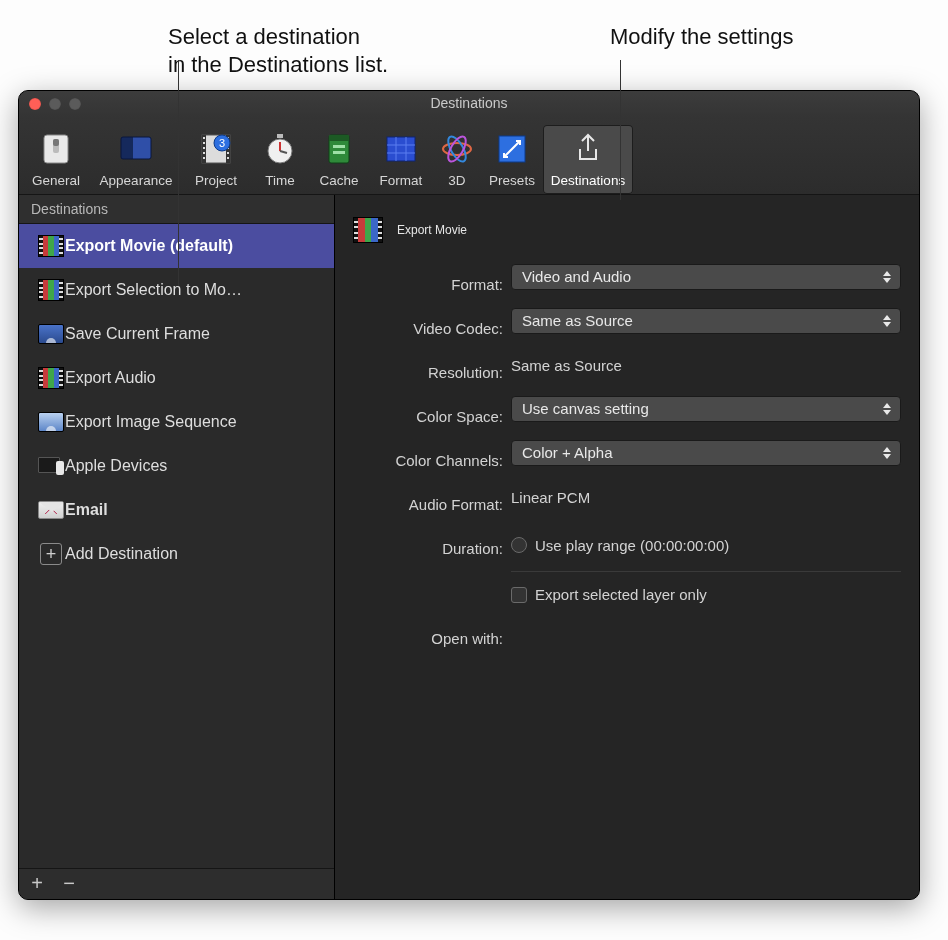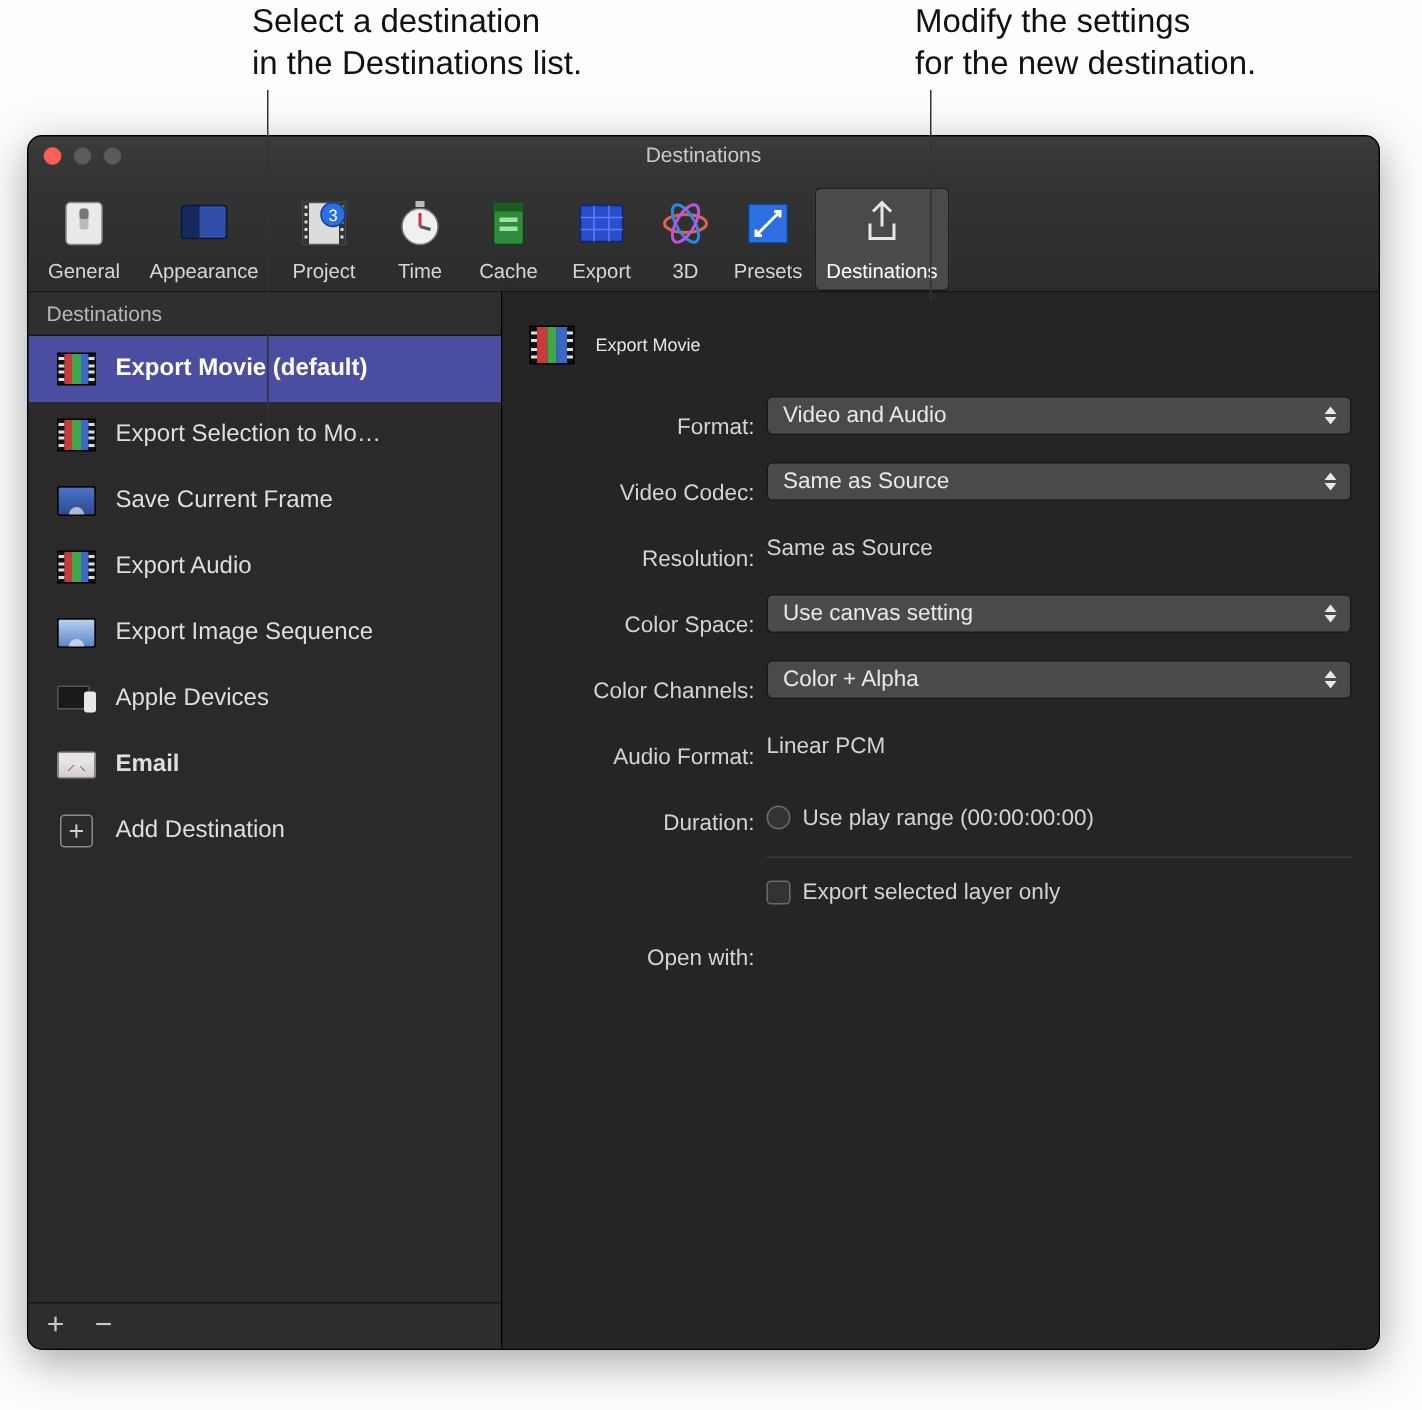--- a/index.html
+++ b/index.html
@@ -10,20 +10,21 @@
     font-family: -apple-system, "Helvetica Neue", Arial, sans-serif;
     font-size: 15px;
     color: #111;
     overflow: hidden;
   }
 
   
   .callouts {
     position: relative;
     height: 74px;
+    margin-top: 23px;
   }
   .callout {
     position: absolute;
     font-size: 22px;
     line-height: 1.25;
     color: #111;
   }
   .callout-left  { left: 168px; top: 0; }
   .callout-right { left: 610px; top: 0; }
 
@@ -118,21 +119,20 @@
     background:#2f2f2f;
   }
   .sidebar-list {
     flex:1;
     overflow:auto;
     background:#2a2a2a;
   }
   .dest-row {
     display:flex;
     align-items:center;
-    gap:12px;
     padding: 8px 10px 8px 18px;
     color:#dedede;
     font-size:16px;
     cursor: default;
     height: 44px;
   }
   .dest-row.selected {
     background:#4b4da0;
     color:#fff;
   }
@@ -317,21 +317,20 @@
 </head>
 <body>
 
 <div class="callouts">
   <div class="callout callout-left">
     <div>Select a destination</div>
     <div>in the Destinations list.</div>
   </div>
   <div class="callout callout-right">
     <div>Modify the settings</div>
-    <div>for the new destination.</div>
   </div>
 </div>
 <div class="lead-line lead-left"></div>
 <div class="lead-line lead-right"></div>
 
 <div class="window">
 
   <div class="titlebar">
     <div class="traffic">
       <div class="dot close"></div>
@@ -413,21 +412,21 @@
         <svg viewBox="0 0 36 36">
             <rect x="4" y="6" width="28" height="24" fill="#2a4dd0" stroke="#0e2470"></rect>
             <g stroke="#5b7ff0" stroke-width="1">
               <line x1="4" y1="14" x2="32" y2="14"></line>
               <line x1="4" y1="22" x2="32" y2="22"></line>
               <line x1="13" y1="6" x2="13" y2="30"></line>
               <line x1="23" y1="6" x2="23" y2="30"></line>
             </g>
           </svg>
       </div>
-      <div>Export</div>
+      <div>Format</div>
     </div>
     <div class="tool" style="width:48px;">
       <div class="ticon">
         <svg viewBox="0 0 36 36">
           <ellipse cx="18" cy="18" rx="14" ry="6" fill="none" stroke="#d64" stroke-width="2"></ellipse>
           <ellipse cx="18" cy="18" rx="14" ry="6" fill="none" stroke="#38d" stroke-width="2" transform="rotate(60 18 18)"></ellipse>
           <ellipse cx="18" cy="18" rx="14" ry="6" fill="none" stroke="#b5d" stroke-width="2" transform="rotate(-60 18 18)"></ellipse>
         </svg>
       </div>
       <div>3D</div>

